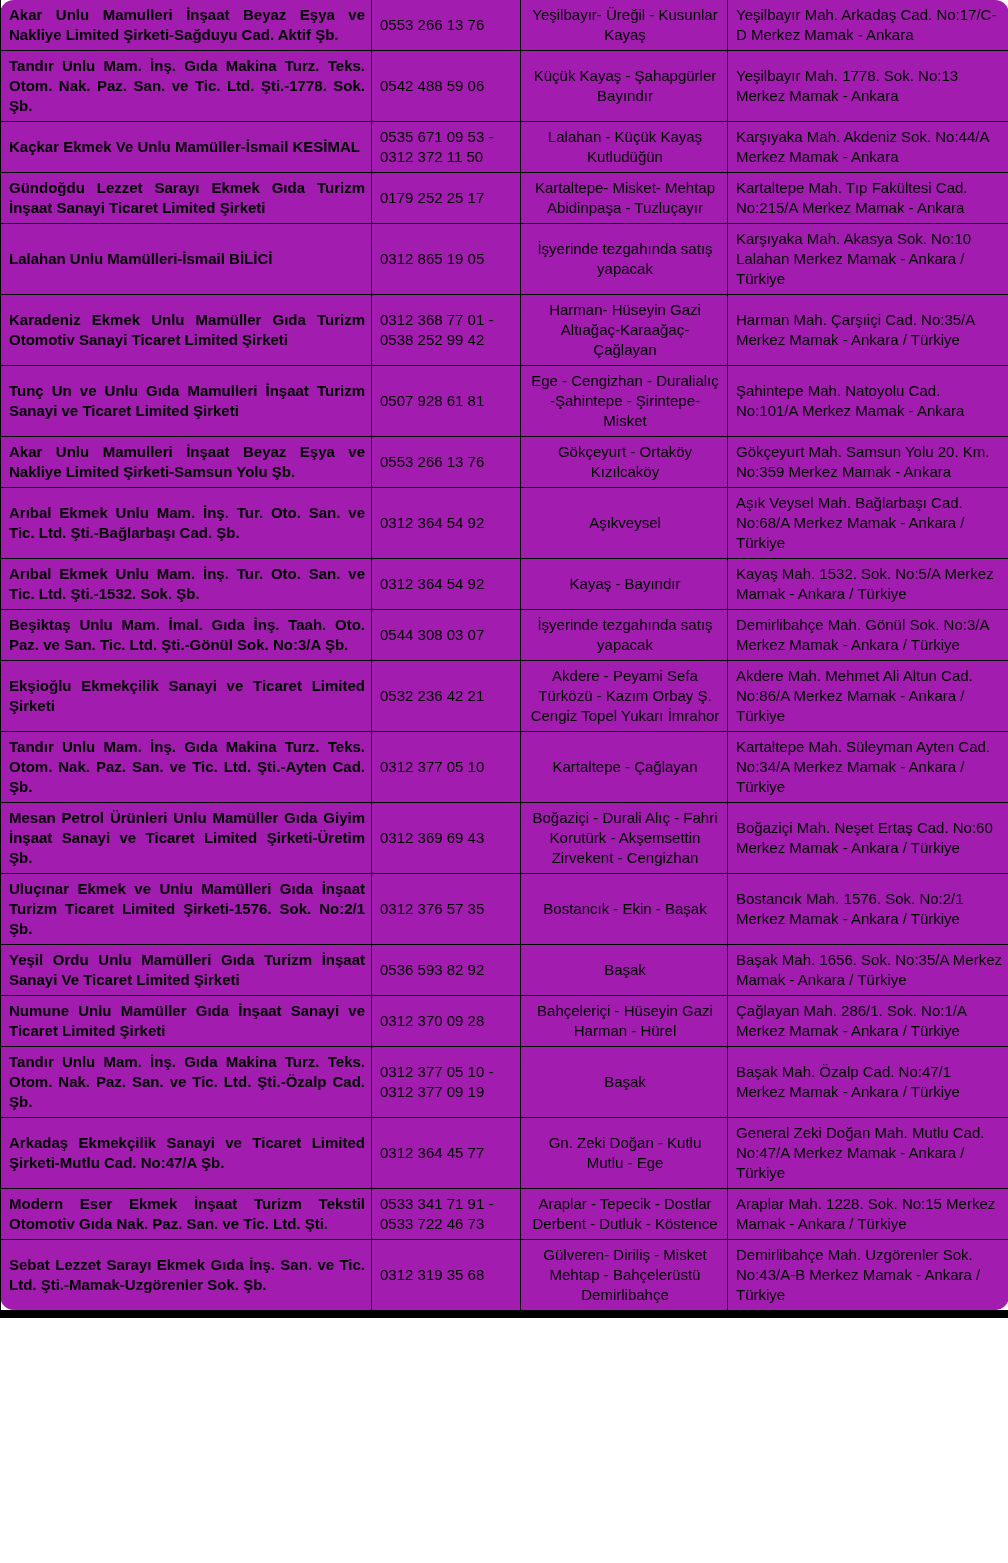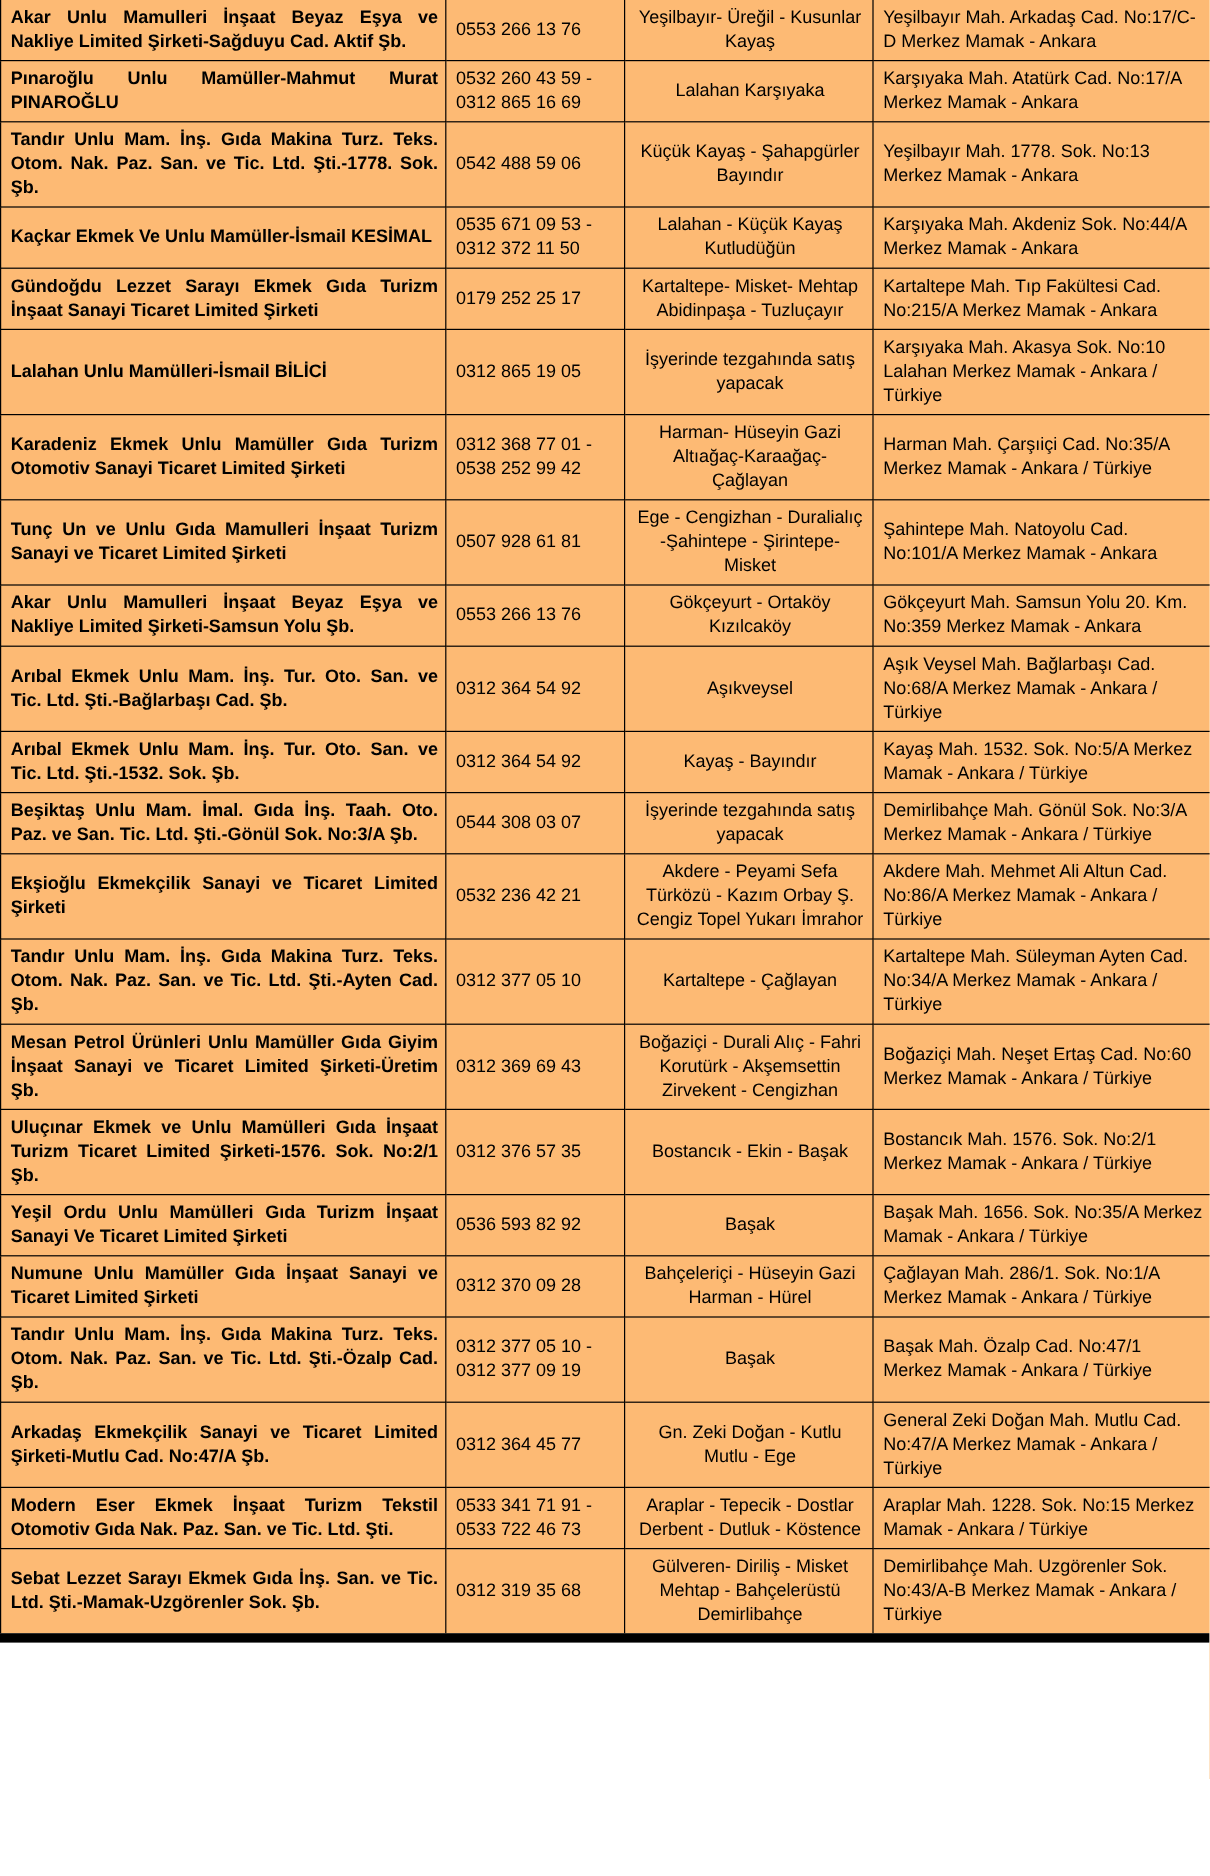--- a/index.html
+++ b/index.html
@@ -9,21 +9,22 @@
     width: 1008px;
   }
   body {
     font-family: "Liberation Sans", "DejaVu Sans", sans-serif;
     color: #000000;
   }
   table.directory {
     width: 1008px;
     border-collapse: collapse;
     table-layout: fixed;
-    background: #fdba74;
+    background: #a21caf;
+    border-radius: 14px;
   }
   table.directory td {
     border: 1px solid #000000;
     vertical-align: middle;
     font-size: 15px;
     line-height: 20px;
     padding: 5px 6px 5px 8px;
     overflow: hidden;
     word-wrap: break-word;
   }
@@ -55,26 +56,20 @@
     <col style="width:281px">
   </colgroup>
   <tbody id="table-body">
   <tr>
     <td class="c-company">Akar Unlu Mamulleri İnşaat Beyaz Eşya ve Nakliye Limited Şirketi-Sağduyu Cad. Aktif Şb.</td>
     <td class="c-phone">0553 266 13 76</td>
     <td class="c-area">Yeşilbayır- Üreğil - Kusunlar Kayaş</td>
     <td class="c-address">Yeşilbayır Mah. Arkadaş Cad. No:17/C-D Merkez Mamak - Ankara</td>
   </tr>
 
-  <tr>
-    <td class="c-company">Pınaroğlu Unlu Mamüller-Mahmut Murat PINAROĞLU</td>
-    <td class="c-phone">0532 260 43 59 - 0312 865 16 69</td>
-    <td class="c-area">Lalahan Karşıyaka</td>
-    <td class="c-address">Karşıyaka Mah. Atatürk Cad. No:17/A Merkez Mamak - Ankara</td>
-  </tr>
 
   <tr>
     <td class="c-company">Tandır Unlu Mam. İnş. Gıda Makina Turz. Teks. Otom. Nak. Paz. San. ve Tic. Ltd. Şti.-1778. Sok. Şb.</td>
     <td class="c-phone">0542 488 59 06</td>
     <td class="c-area">Küçük Kayaş - Şahapgürler Bayındır</td>
     <td class="c-address">Yeşilbayır Mah. 1778. Sok. No:13 Merkez Mamak - Ankara</td>
   </tr>
 
 
   <tr>

